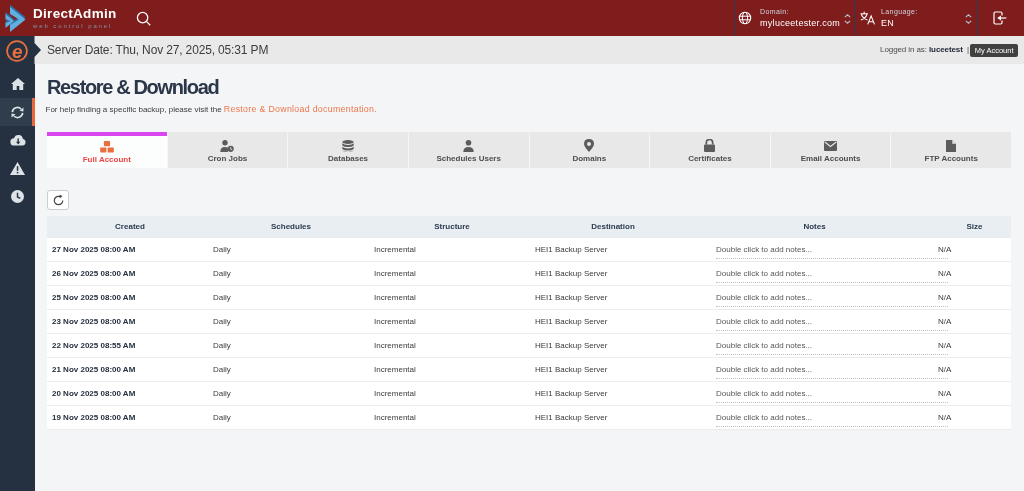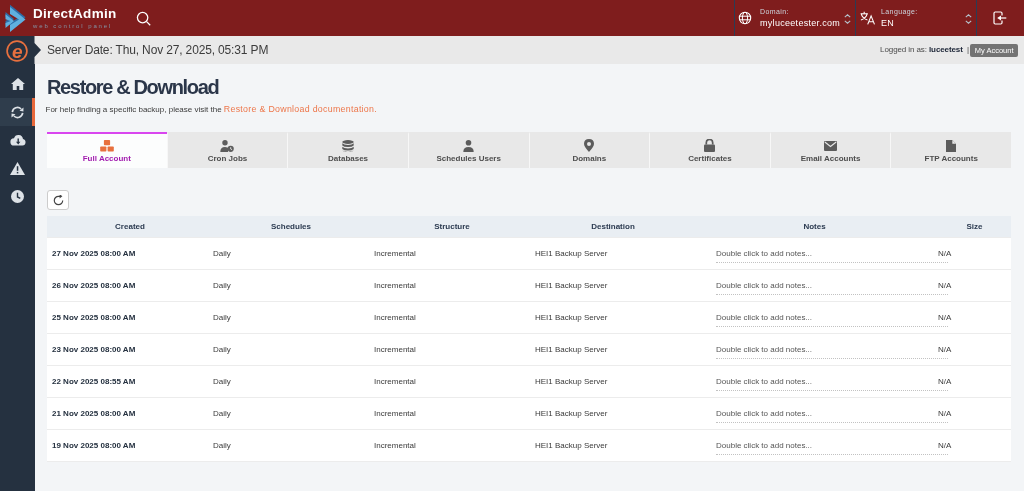--- a/index.html
+++ b/index.html
@@ -14,49 +14,49 @@
 #searchico { position:absolute; left:136px; top:11px; }
 .tsep { position:absolute; top:0; width:1px; height:36px; background:#2b3c54; }
 .tlabel { position:absolute; font-size:7px; color:#cdd6df; letter-spacing:0.4px; }
 .tval { position:absolute; font-size:9px; color:#fff; letter-spacing:0.3px; }
 
 
 #serverbar { position:absolute; left:0; top:36px; width:1024px; height:28px; background:#e9e9e9; }
 #servertext { position:absolute; left:47px; top:0; line-height:28px; font-size:12px; letter-spacing:-0.15px; color:#3c3c3c; }
 #loggedin { position:absolute; right:55px; top:0; line-height:28px; font-size:8px; letter-spacing:-0.1px; color:#4a4a4a; }
 #loggedin b { color:#20293a; }
-#myacct { position:absolute; right:6px; top:7.5px; height:13px; background:#737373; color:#fff; font-size:7.5px; border-radius:2px; line-height:13px; padding:0 4.5px; white-space:nowrap; }
+#myacct { position:absolute; right:6px; top:7.5px; height:13px; background:#404040; color:#fff; font-size:7.5px; border-radius:2px; line-height:13px; padding:0 4.5px; white-space:nowrap; }
 
 
 #sidebar { position:absolute; left:0; top:64px; width:35px; height:427px; background:#253140; }
 .sbitem { position:relative; width:35px; height:28px; display:flex; align-items:center; justify-content:center; }
 .sbitem.active { background:#2f3d4c; }
 .sbitem.active:after { content:""; position:absolute; right:0; top:0; width:3px; height:28px; background:#e8683b; }
 
 
 #content { position:absolute; left:35px; top:64px; width:989px; height:427px; }
 h1 { position:absolute; left:12px; top:12.5px; font-size:20px; font-weight:bold; color:#2b3649; letter-spacing:-1.35px; line-height:20px; }
 #subtitle { position:absolute; left:10.5px; top:39.5px; font-size:8px; letter-spacing:0; color:#3a3a3a; }
 #subtitle a { color:#ed764a; text-decoration:none; font-size:8.8px; letter-spacing:0.3px; }
 
 
 #tabs { position:absolute; left:12px; top:68px; width:964px; height:36px; display:flex; }
 .tab { flex:1; background:#e8e8e8; border-top:2px solid #e8e8e8; border-left:1px solid #f7f7f7; display:flex; flex-direction:column; align-items:center; justify-content:center; color:#4d4d4d; }
 .tab:first-child { border-left:none; }
-.tab.active { background:#fcfdfd; border-top:2px solid #d946ef; color:#a21caf; }
+.tab.active { background:#fcfdfd; border-top:4px solid #d946ef; color:#ef4444; }
 .tab .lbl { font-size:8px; font-weight:bold; margin-top:1.5px; }
 .tab svg { display:block; } .tab .ico { height:13px; display:flex; align-items:center; justify-content:center; }
 
 
 #refreshbtn { position:absolute; left:12px; top:126px; width:22px; height:20px; background:#fff; border:1px solid #ccc; border-radius:3px; display:flex; align-items:center; justify-content:center; }
 
 
 table { position:absolute; left:12px; top:151.5px; width:964px; border-collapse:collapse; table-layout:fixed; border-bottom:1px solid #ececec; }
 th { background:#e9eef3; height:22px; text-align:center; font-size:8px; color:#2b3a50; padding:0 0 0 5px; font-weight:bold; }
-td { height:32px; background:#fff; border-top:1px solid #ececec; font-size:8px; color:#3a3a3a; padding:0 0 0 5px; vertical-align:middle; }
+td { height:24px; background:#fff; border-top:1px solid #ececec; font-size:8px; color:#3a3a3a; padding:0 0 0 5px; vertical-align:middle; }
 td.c1 { font-weight:bold; color:#24303f; }
 td .notes { display:inline-block; width:232px; color:#555; border-bottom:1px dotted #c2c2c2; padding-bottom:4px; margin-top:4px;margin-left:20px; }
 </style>
 </head>
 <body>
 
 <div id="topbar">
   <svg id="logo" style="left:5px" width="22" height="29" viewBox="0 0 22 29">
     <polygon points="5,0.8 20.5,13.3 5,25.8 5,18.8 14,13.3 5,7.8" fill="#2d6ea8"></polygon>
     <polygon points="5,3 20.5,15.5 5,28 5,21 14,15.5 5,10" fill="#5fb0e0"></polygon>
@@ -313,20 +313,28 @@
         </tr>
     <tr>
           <td class="c1">21 Nov 2025 08:00 AM</td>
           <td>Daily</td>
           <td>Incremental</td>
           <td>HEI1 Backup Server</td>
           <td><span class="notes">Double click to add notes...</span></td>
           <td>N/A</td>
         </tr>
     <tr>
+          <td class="c1">20 Nov 2025 08:00 AM</td>
+          <td>Daily</td>
+          <td>Incremental</td>
+          <td>HEI1 Backup Server</td>
+          <td><span class="notes">Double click to add notes...</span></td>
+          <td>N/A</td>
+        </tr>
+    <tr>
           <td class="c1">19 Nov 2025 08:00 AM</td>
           <td>Daily</td>
           <td>Incremental</td>
           <td>HEI1 Backup Server</td>
           <td><span class="notes">Double click to add notes...</span></td>
           <td>N/A</td>
         </tr>
   </tbody>
     </table>
 </div>

